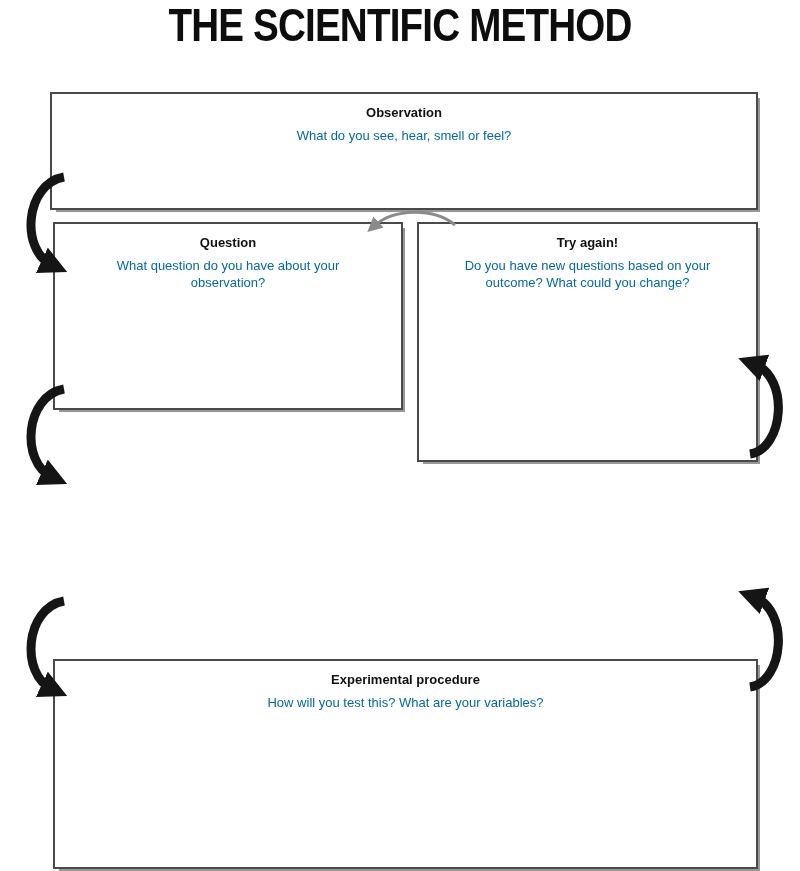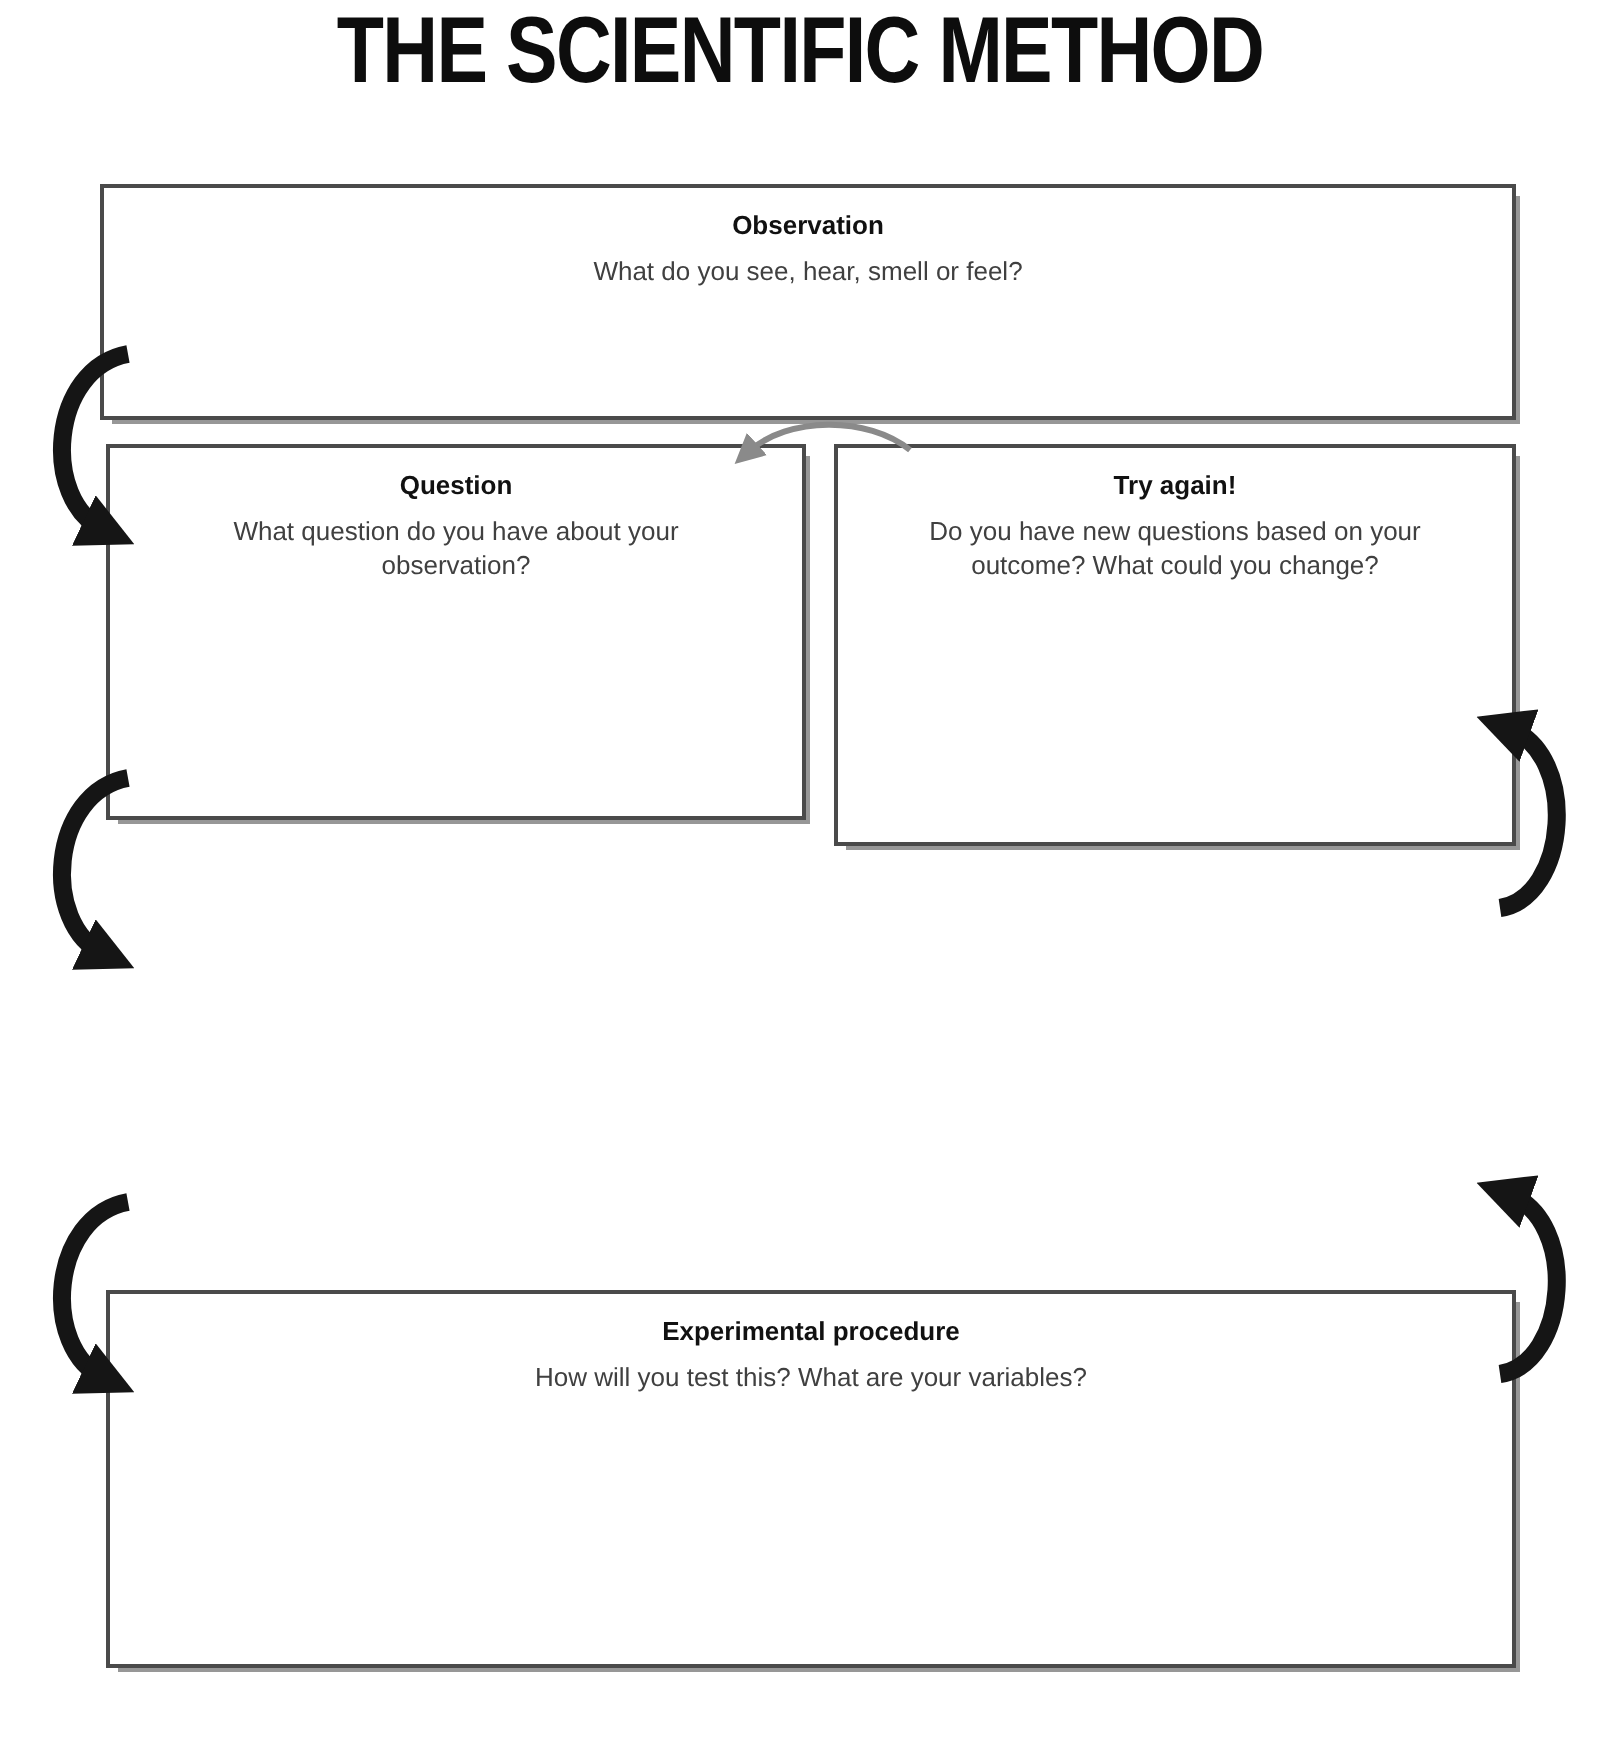--- a/index.html
+++ b/index.html
@@ -60,29 +60,29 @@
     margin: 0;
     font-size: 13px;
     font-weight: bold;
     color: #111111;
     line-height: 24px;
   }
   .panel .prompt {
     margin: 2px auto 0;
     font-size: 13px;
     line-height: 17px;
-    color: #404040;
+    color: #0369a1;
     max-width: 300px;
   }
   .box-observation   { left: 50px;  top: 92px;  width: 708px; height: 118px; }
   .box-question      { left: 53px;  top: 222px; width: 350px; height: 188px; }
-  .box-tryagain      { left: 417px; top: 222px; width: 341px; height: 201px; }
+  .box-tryagain      { left: 417px; top: 222px; width: 341px; height: 240px; }
   .box-hypothesis    { left: 53px;  top: 435px; width: 350px; height: 185px; }
   .box-outcome       { left: 417px; top: 435px; width: 341px; height: 185px; }
-  .box-procedure     { left: 53px;  top: 645px; width: 705px; height: 189px; }
+  .box-procedure     { left: 53px;  top: 659px; width: 705px; height: 210px; }
   .arrow { position: absolute; pointer-events: none; }
   .arr-a { left: 12px;  top: 168px; }
   .arr-b { left: 12px;  top: 380px; }
   .arr-c { left: 12px;  top: 592px; }
   .arr-d { left: 734px; top: 350px; }
   .arr-e { left: 734px; top: 583px; }
   .arr-f { left: 362px; top: 206px; }
 </style>
 </head>
 <body>

